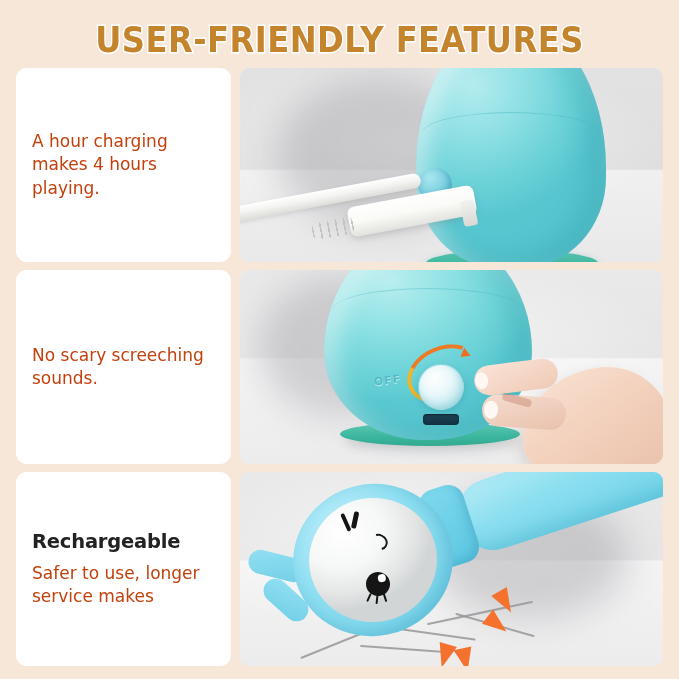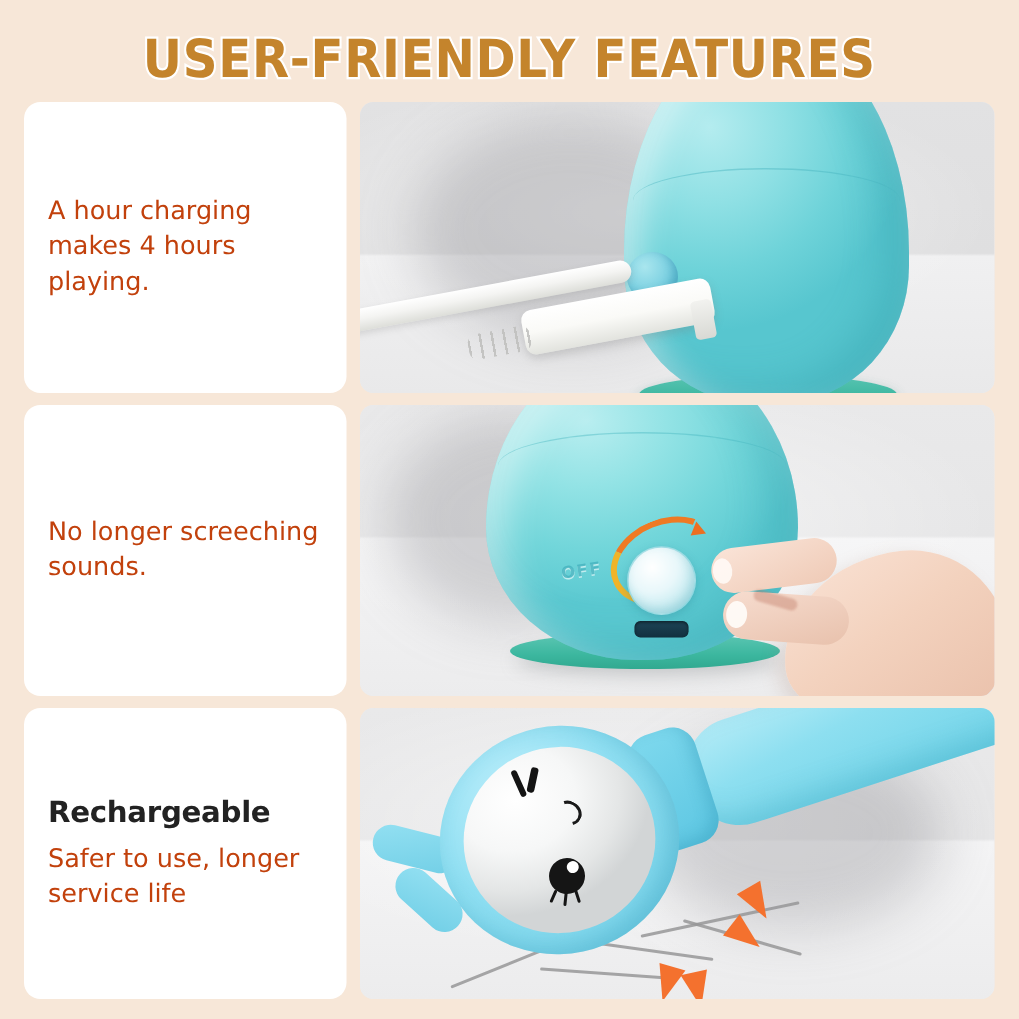--- a/index.html
+++ b/index.html
@@ -552,21 +552,21 @@
         <div class="p1-nub"></div>
         <div class="p1-cable"></div>
         <div class="p1-plug"></div>
         <div class="p1-plugtip"></div>
         <div class="p1-ridges"></div>
       </div>
     </div>
 
     <div class="row">
       <div class="text-card">
-        <div class="card-body">No longer screeching sounds.</div>
+        <div class="card-body">No scary screeching sounds.</div>
       </div>
       <div class="photo">
         <div class="backdrop soft"></div>
         <div class="vignette"></div>
         <div class="wall-shadow p2-shadow"></div>
         <div class="p2-contact"></div>
         <div class="p2-basering"></div>
         <div class="p2-body"></div>
         <div class="p2-seam"></div>
         <div class="p2-off">OFF</div>
@@ -584,21 +584,21 @@
             <div class="nail"></div>
           </div>
           <div class="knuckle-line"></div>
         </div>
       </div>
     </div>
 
     <div class="row">
       <div class="text-card">
         <div class="card-heading">Rechargeable</div>
-        <div class="card-body">Safer to use, longer service life</div>
+        <div class="card-body">Safer to use, longer service makes</div>
       </div>
       <div class="photo">
         <div class="backdrop soft"></div>
         <div class="vignette"></div>
         <div class="wall-shadow p3-shadow"></div>
 
         <div class="crack c1"></div>
         <div class="crack c2"></div>
         <div class="crack c3"></div>
         <div class="crack c4"></div>

